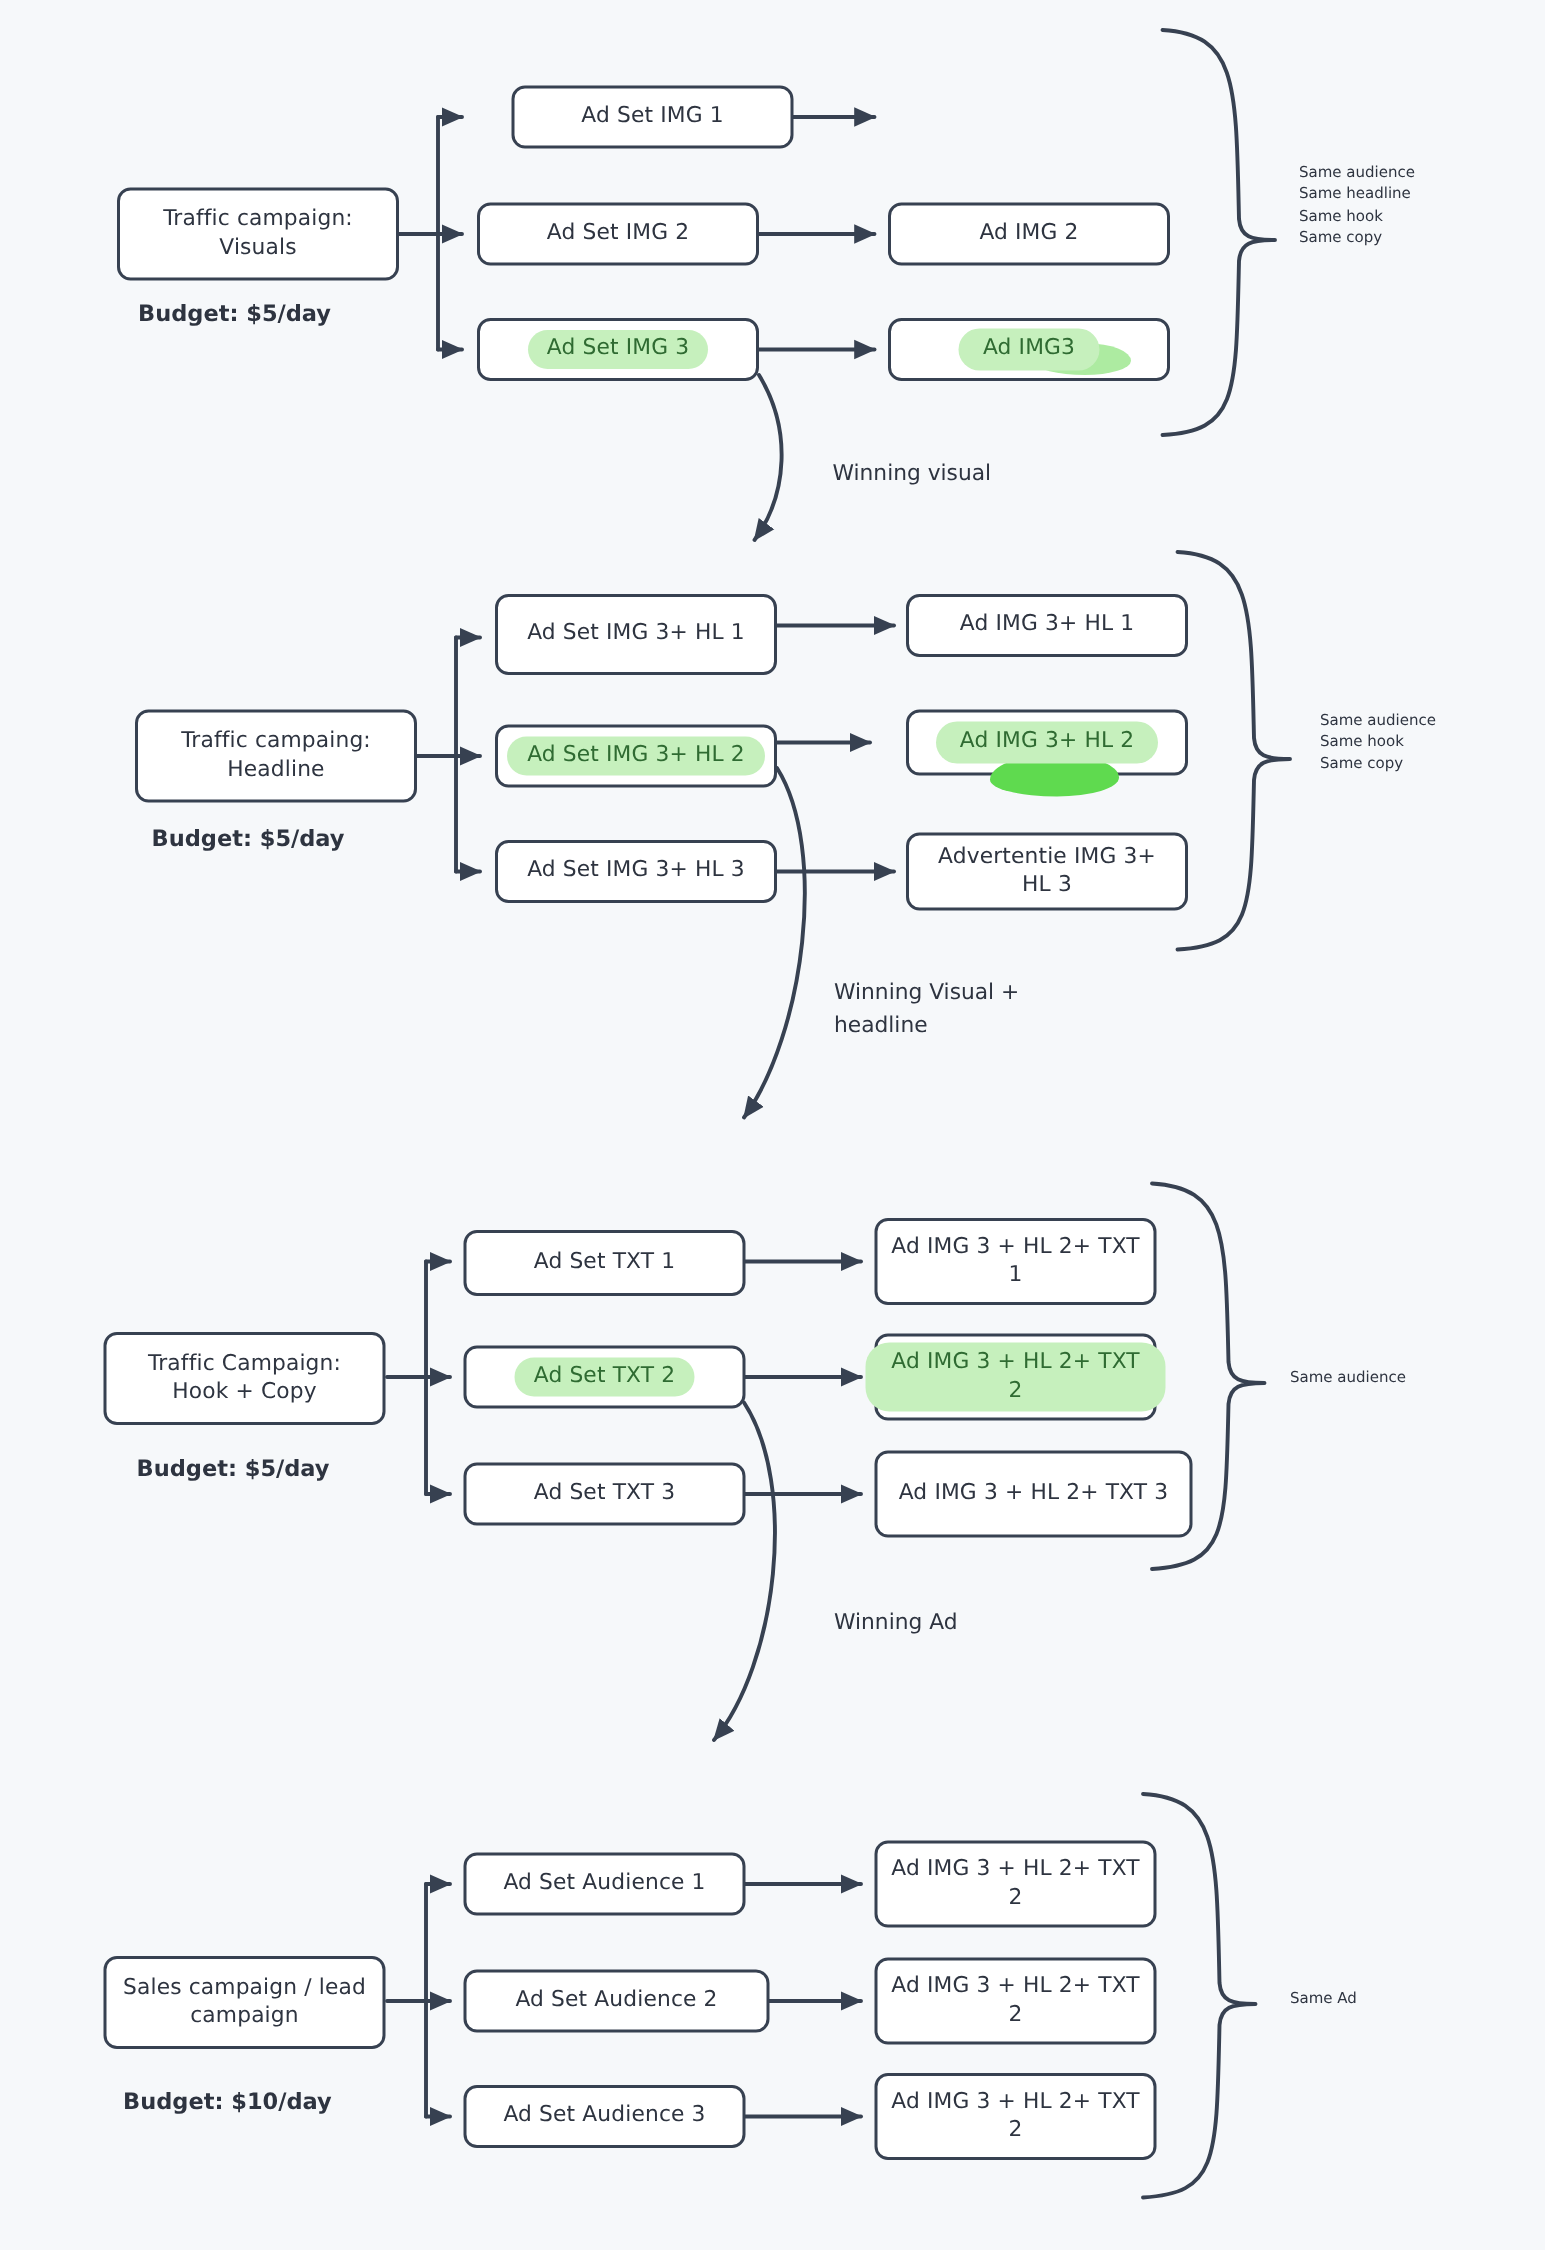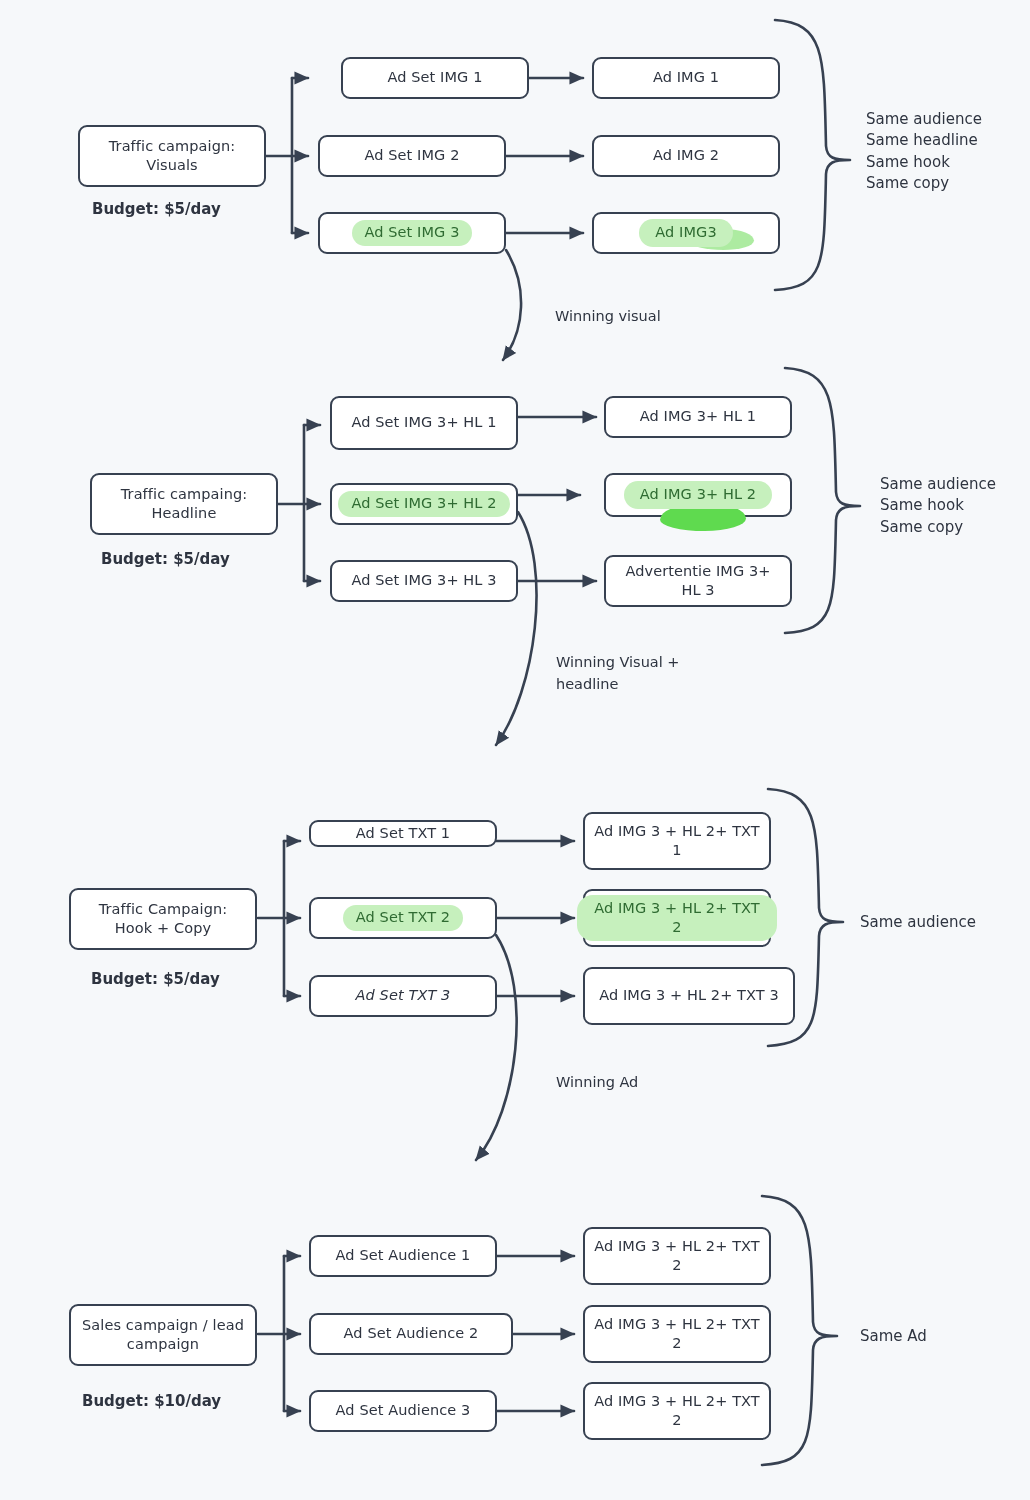--- a/index.html
+++ b/index.html
@@ -54,21 +54,21 @@
 
   .caption{
     position:absolute;
     font-size:15px;
     font-weight:bold;
     color:#2e3440;
     white-space:nowrap;
   }
   .brace-label{
     position:absolute;
-    font-size:15px;
+    font-size:10px;
     line-height:1.43;
     color:#2e3440;
     white-space:pre-line;
   }
   .edge-label{
     position:absolute;
     font-size:14.5px;
     line-height:1.5;
     color:#2e3440;
     white-space:pre-line;
@@ -153,23 +153,20 @@
   <div class="node" style="left:318px;top:57px;width:188px;height:42px;margin-left:23px;">
     <span class="txt">Ad Set IMG 1</span>
   </div>
   <div class="node" style="left:318px;top:135px;width:188px;height:42px;">
     <span class="txt">Ad Set IMG 2</span>
   </div>
   <div class="node hl" style="left:318px;top:212px;width:188px;height:42px;">
     <span class="txt">Ad Set IMG 3</span>
   </div>
 
-  <div class="node" style="left:592px;top:57px;width:188px;height:42px;">
-    <span class="txt">Ad IMG 1</span>
-  </div>
   <div class="node" style="left:592px;top:135px;width:188px;height:42px;">
     <span class="txt">Ad IMG 2</span>
   </div>
   <div class="node hl hl2" style="left:592px;top:212px;width:188px;height:42px;">
     <span class="txt">Ad IMG3</span>
   </div>
   <div class="smear" style="left:690px;top:229px;width:64px;height:21px;background:#a9ea9c;opacity:.95;"></div>
 
   <div class="brace-label" style="left:866px;top:109px;">Same audience
 Same headline
@@ -209,27 +206,27 @@
 Same copy</div>
   <div class="edge-label" style="left:556px;top:652px;">Winning Visual +
 headline</div>
 
   <div class="node" style="left:69px;top:888px;width:188px;height:62px;">
     <span class="txt" style="white-space:pre-line">Traffic Campaign:
 Hook + Copy</span>
   </div>
   <div class="caption" style="left:91px;top:970px;">Budget: $5/day</div>
 
-  <div class="node" style="left:309px;top:820px;width:188px;height:27px;">
+  <div class="node" style="left:309px;top:820px;width:188px;height:44px;">
     <span class="txt">Ad Set TXT 1</span>
   </div>
   <div class="node hl" style="left:309px;top:897px;width:188px;height:42px;">
     <span class="txt">Ad Set TXT 2</span>
   </div>
-  <div class="node" style="left:309px;top:975px;width:188px;height:42px;font-style:italic;">
+  <div class="node" style="left:309px;top:975px;width:188px;height:42px;">
     <span class="txt">Ad Set TXT 3</span>
   </div>
 
   <div class="node" style="left:583px;top:812px;width:188px;height:58px;">
     <span class="txt">Ad IMG 3 + HL 2+ TXT 1</span>
   </div>
   <div class="node hl hl2" style="left:583px;top:889px;width:188px;height:58px;">
     <span class="txt">Ad IMG 3 + HL 2+ TXT 2</span>
   </div>
   <div class="node" style="left:583px;top:967px;width:212px;height:58px;">

